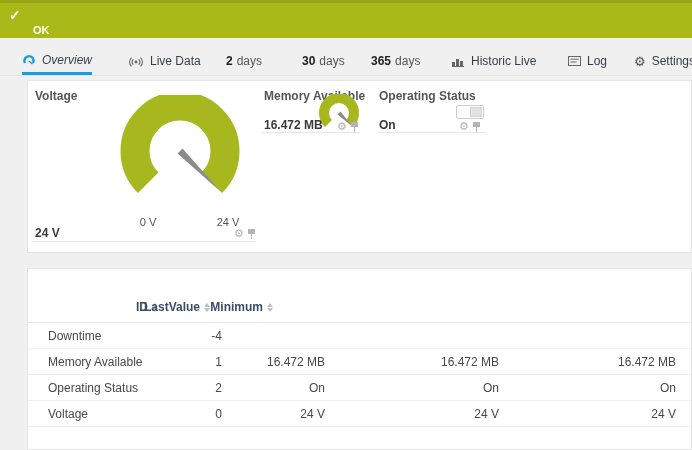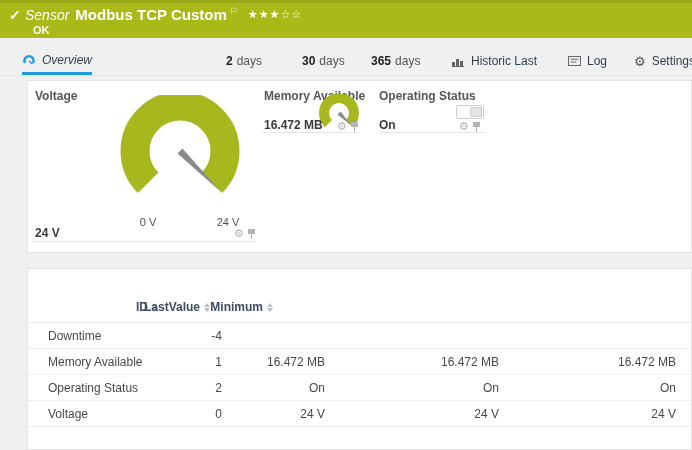--- a/index.html
+++ b/index.html
@@ -80,35 +80,42 @@
   .sort-active { width:0; height:0; border-left:4px solid transparent; border-right:4px solid transparent; border-top:5px solid #3b4c63; margin-left:6px; cursor:pointer; }
   .lastvalue-head { display:flex; flex-direction:row; align-items:center; line-height:13px; }
   .lv2 { display:flex; align-items:center; }
   .editicon { cursor:pointer; display:inline-flex; }
 </style>
 </head>
 <body>
 
 <div class="statusbar">
   <span class="check">✓</span>
-  <div class="titlerow">
-    <span class="kind">Sensor</span><span class="sensor-title">Modbus TCP Custom</span><span class="flag">⚐</span><span class="stars">★★★☆☆</span>
-  </div>
   <div class="ok">OK</div>
 </div>
 
 <div class="tabbar">
   <div class="tab active" style="left:22px;">
     <span class="ticon">
       <svg width="14" height="12" viewBox="0 0 14 12">
           <path d="M3 9 A4.6 4.6 0 1 1 11 9" fill="none" stroke="#1d9bd8" stroke-width="2.4"></path>
           <line x1="7" y1="7" x2="10.5" y2="10" stroke="#1d9bd8" stroke-width="1.6"></line>
         </svg>
     </span>
     <span>Overview</span>
+  </div>
+  <div class="tab" style="left:128px;">
+    <span class="ticon">
+      <svg width="16" height="11" viewBox="0 0 16 11">
+          <circle cx="8" cy="6" r="1.4" fill="#666"></circle>
+          <path d="M5.4 8.6 A3.7 3.7 0 0 1 5.4 3.4 M10.6 3.4 A3.7 3.7 0 0 1 10.6 8.6" fill="none" stroke="#666" stroke-width="1.1"></path>
+          <path d="M3.4 10.4 A6.3 6.3 0 0 1 3.4 1.6 M12.6 1.6 A6.3 6.3 0 0 1 12.6 10.4" fill="none" stroke="#666" stroke-width="1.1"></path>
+        </svg>
+    </span>
+    <span>Live Data</span>
   </div>
   <div class="tab" style="left:226px;">
     <span class="num">2</span>
     <span class="unit">days</span>
   </div>
   <div class="tab" style="left:302px;">
     <span class="num">30</span>
     <span class="unit">days</span>
   </div>
   <div class="tab" style="left:371px;">
@@ -117,21 +124,21 @@
   </div>
   <div class="tab" style="left:452px;">
     <span class="ticon">
       <svg width="13" height="11" viewBox="0 0 13 11">
           <rect x="0" y="6" width="3" height="4" fill="#666"></rect>
           <rect x="4" y="3" width="3" height="7" fill="#666"></rect>
           <rect x="8" y="5" width="3" height="5" fill="#666"></rect>
           <rect x="0" y="10" width="12" height="1" fill="#666"></rect>
         </svg>
     </span>
-    <span>Historic Last</span>
+    <span>Historic Live</span>
   </div>
   <div class="tab" style="left:568px;">
     <span class="ticon">
       <svg width="13" height="10" viewBox="0 0 13 10">
           <rect x="0.5" y="0.5" width="12" height="9" fill="none" stroke="#666" stroke-width="1"></rect>
           <line x1="2.5" y1="3.2" x2="10.5" y2="3.2" stroke="#666" stroke-width="1"></line>
           <line x1="2.5" y1="6" x2="8.5" y2="6" stroke="#666" stroke-width="1"></line>
         </svg>
     </span>
     <span>Log</span>

